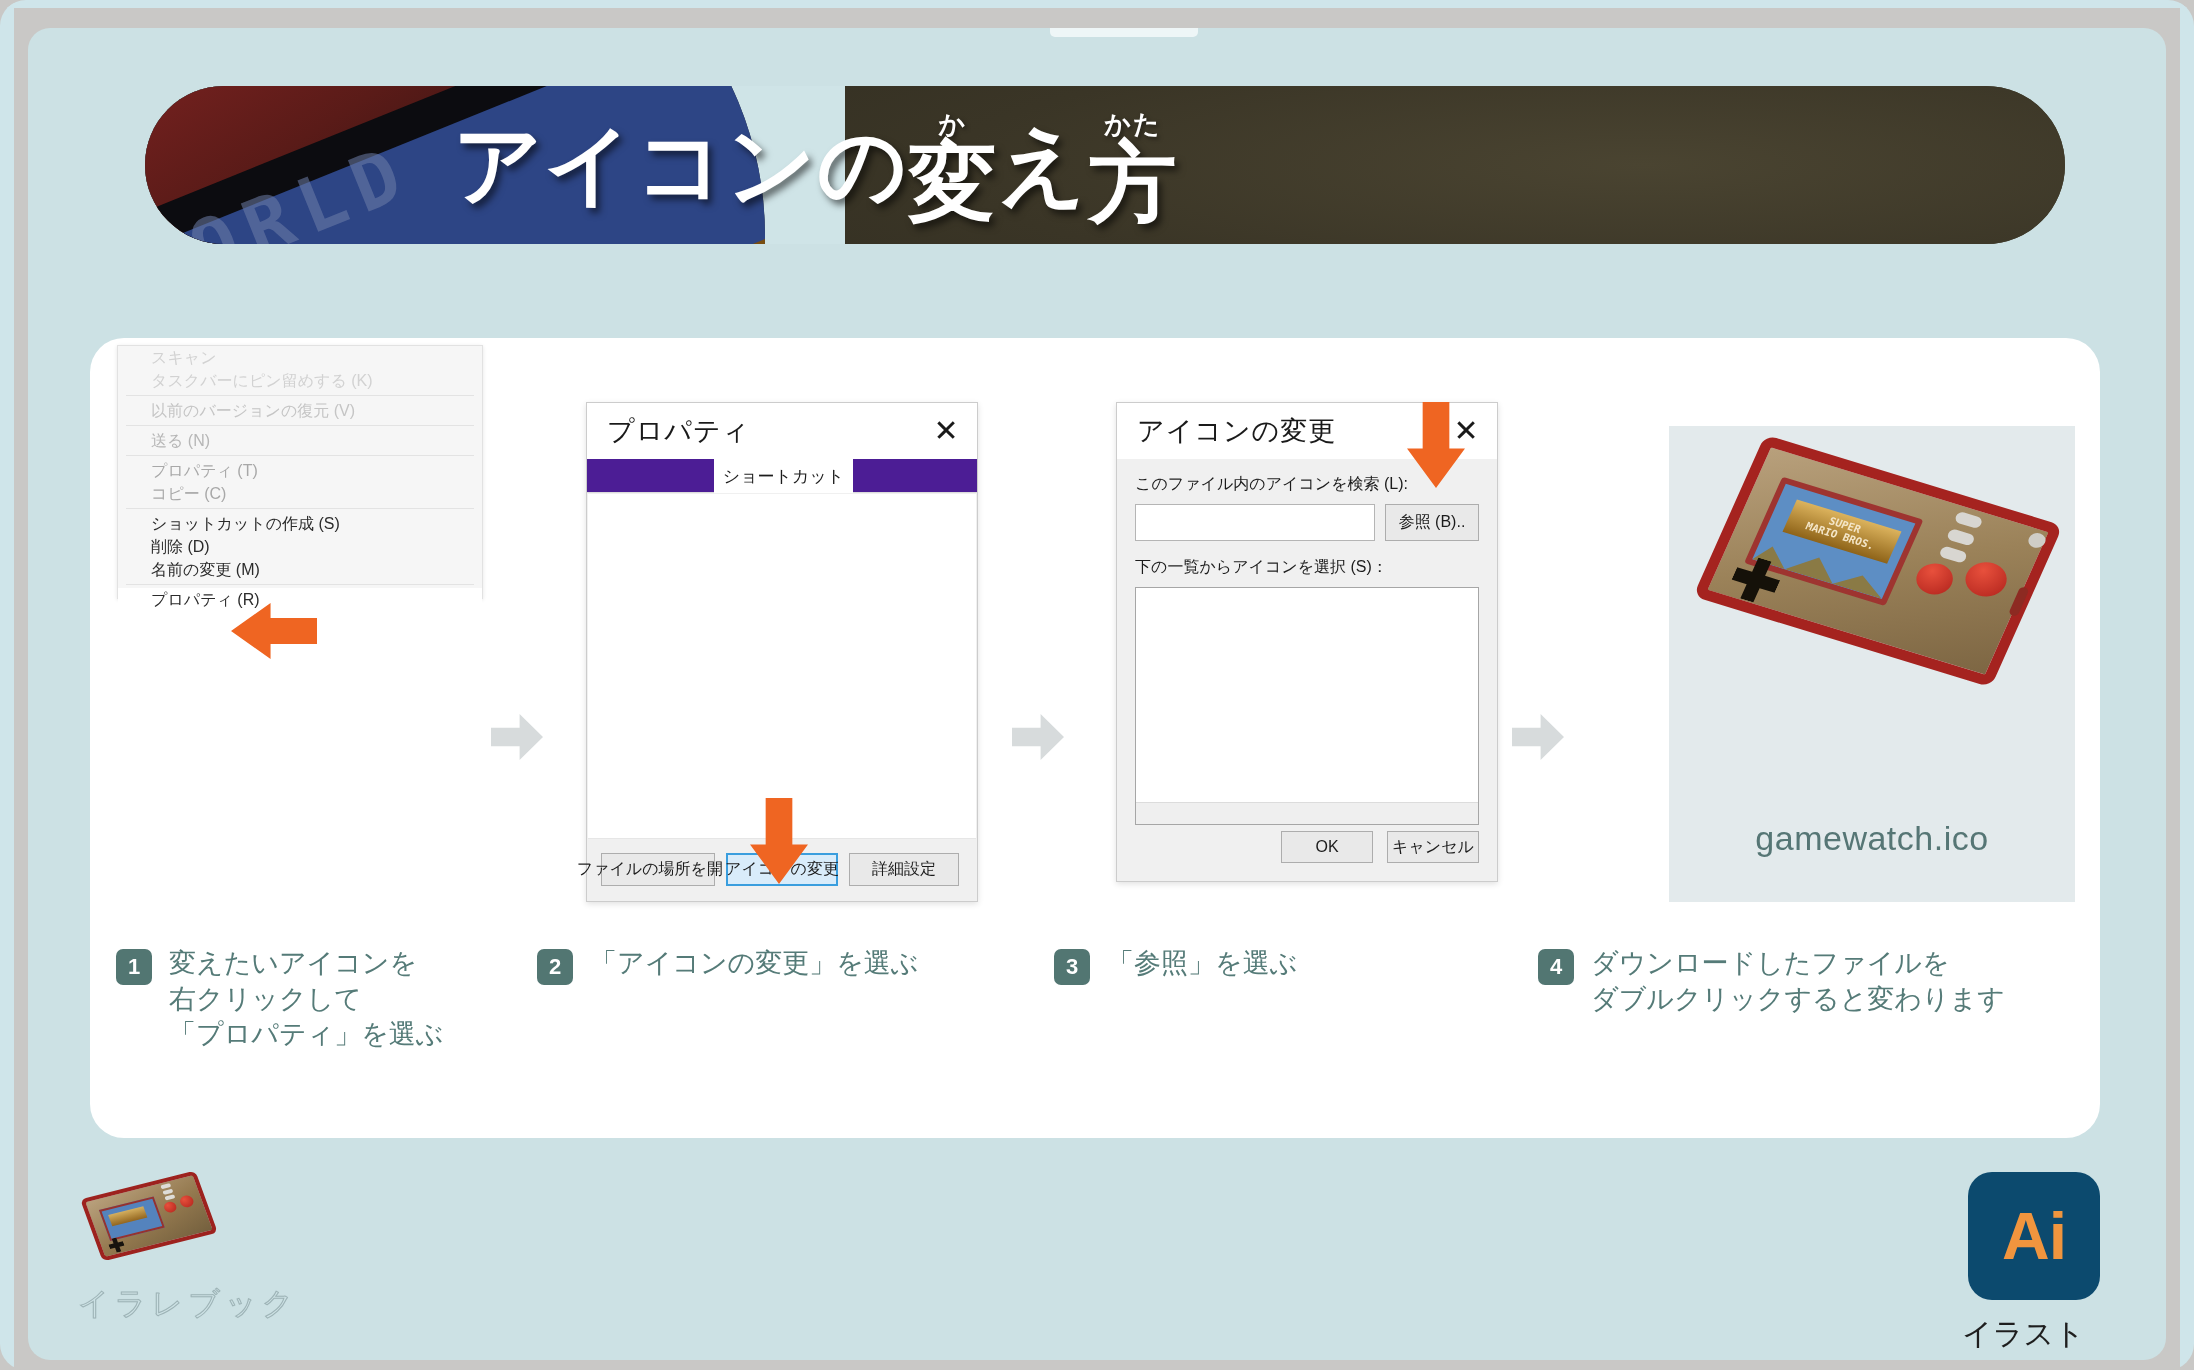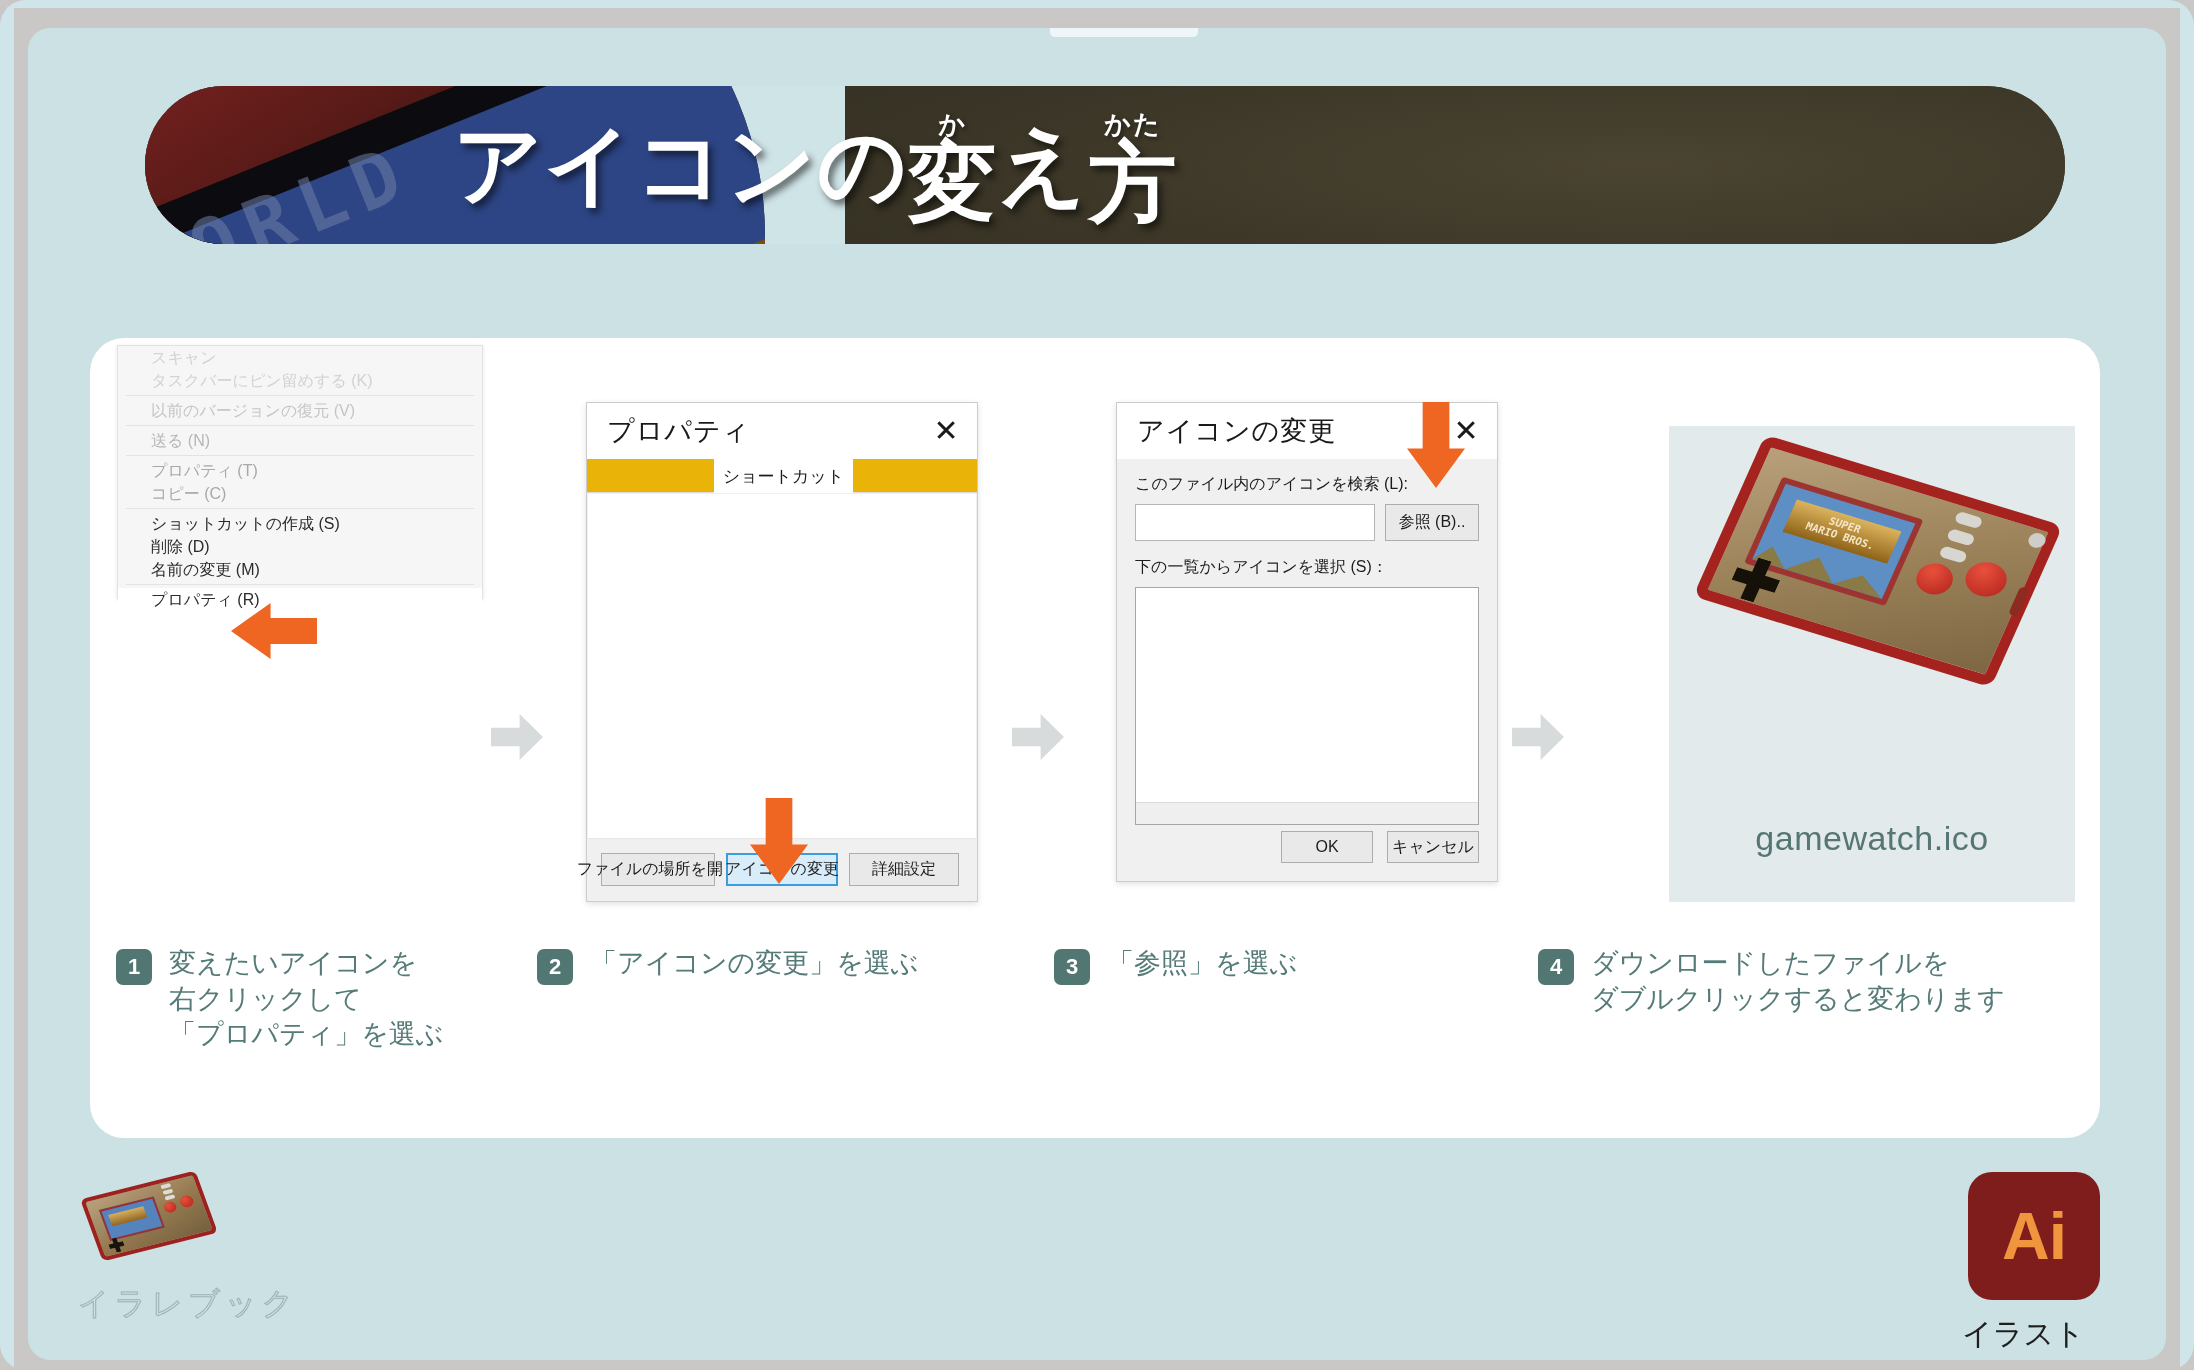--- a/index.html
+++ b/index.html
@@ -260,21 +260,21 @@
     color: #1a1a1a;
     line-height: 1;
     cursor: pointer;
   }
 
   
   #dlg-properties { left: 558px; top: 374px; width: 392px; height: 500px; }
   .tabstrip {
     position: relative;
     height: 34px;
-    background: #eab308;
+    background: #4c1d95;
     border-bottom: 1px solid #dcdcdc;
   }
   .tab-active {
     position: absolute;
     left: 127px; top: 0;
     width: 139px; height: 34px;
     background: #ffffff;
     display: flex; align-items: center; justify-content: center;
     font-size: 17px;
     color: #1c1c1c;
@@ -531,21 +531,21 @@
     color: #cce1e4;
     -webkit-text-stroke: 1px #9db3b6;
     text-shadow: 0 0 1px #a7bcbf;
   }
 
   .ai-badge {
     position: absolute;
     right: 66px; top: 1144px;
     width: 132px; height: 128px;
     border-radius: 24px;
-    background: #7f1d1d;
+    background: #0c4a6e;
     display: flex;
     align-items: center;
     justify-content: center;
   }
   .ai-text {
     color: #f0953e;
     font-size: 66px;
     font-weight: bold;
     letter-spacing: -1px;
     line-height: 1;

